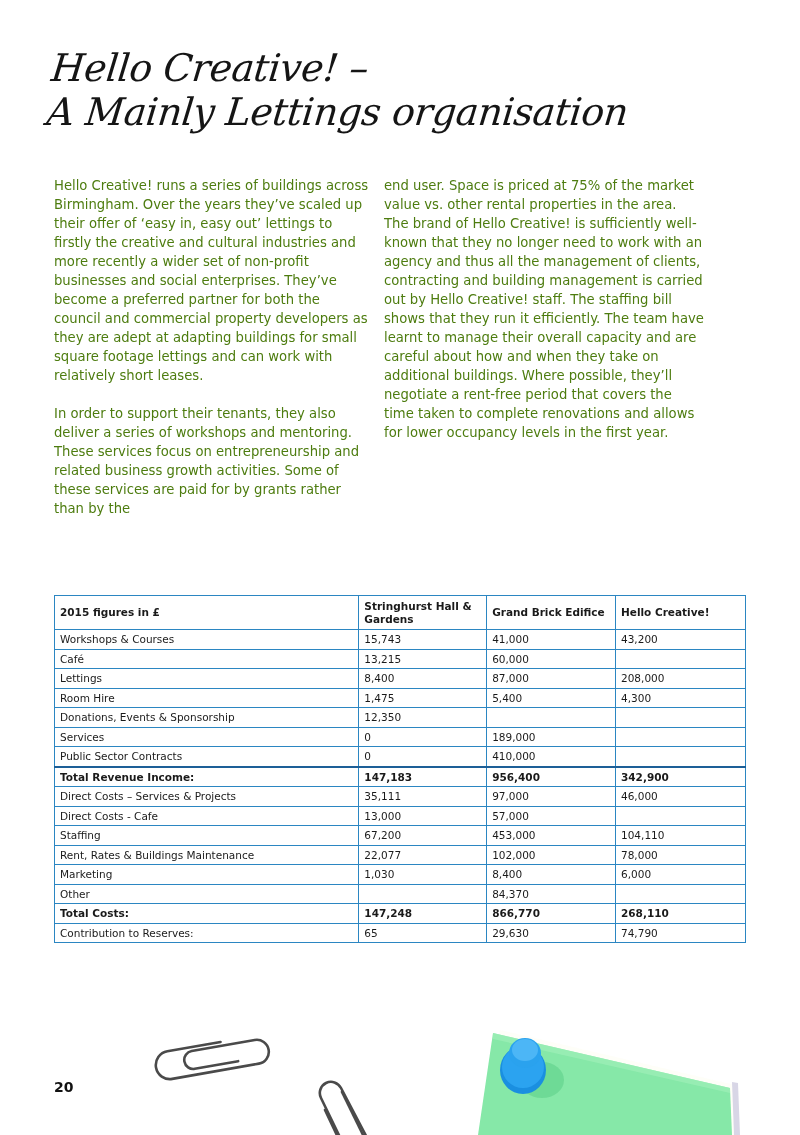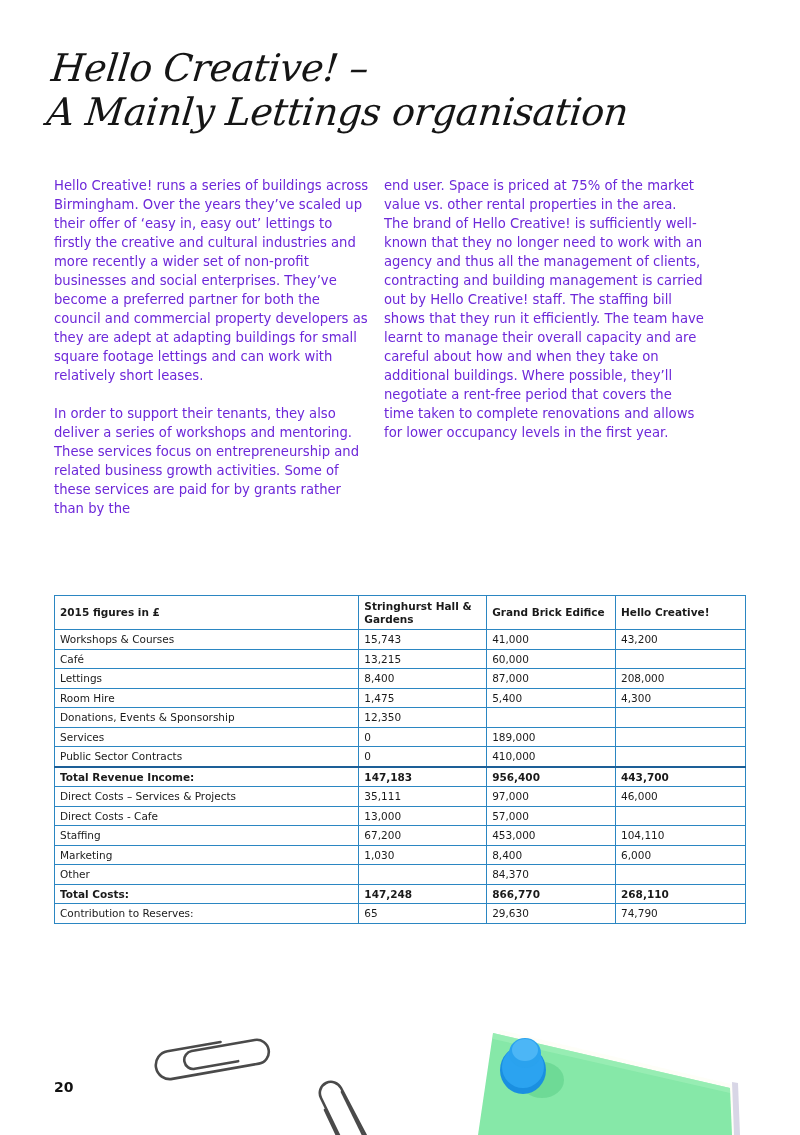--- a/index.html
+++ b/index.html
@@ -10,21 +10,21 @@
   .title {
     position: absolute; left: 54px; top: 46px; margin: 0;
     font-family: "DejaVu Serif", "Liberation Serif", serif;
     font-style: italic; font-weight: normal; font-size: 38px; line-height: 44px;
     letter-spacing: -0.5px; color: #151515;
     transform: skewX(-6deg); transform-origin: left top;
   }
   .title span { display: block; }
   .col {
     position: absolute; top: 176px; width: 315px;
-    font-size: 13.2px; line-height: 19px; color: #6d28d9;
+    font-size: 13.2px; line-height: 19px; color: #4d7c0f;
   }
   .col p { margin: 0 0 19px 0; }
   .col-left { left: 54px; }
   .col-right { left: 384px; width: 320px; }
 
   table.fin {
     position: absolute; left: 54px; top: 595px; width: 692px;
     border-collapse: collapse; font-size: 10.5px; color: #1a1a1a;
   }
   table.fin th, table.fin td {
@@ -116,39 +116,45 @@
     <tr>
         <td>Public Sector Contracts</td>
         <td>0</td>
         <td>410,000</td>
         <td></td>
       </tr>
     <tr class="bold thick-top">
         <td>Total Revenue Income:</td>
         <td>147,183</td>
         <td>956,400</td>
-        <td>443,700</td>
+        <td>342,900</td>
       </tr>
     <tr>
         <td>Direct Costs – Services &amp; Projects</td>
         <td>35,111</td>
         <td>97,000</td>
         <td>46,000</td>
       </tr>
     <tr>
         <td>Direct Costs - Cafe</td>
         <td>13,000</td>
         <td>57,000</td>
         <td></td>
       </tr>
     <tr>
         <td>Staffing</td>
         <td>67,200</td>
         <td>453,000</td>
         <td>104,110</td>
+      </tr>
+    <tr>
+        <td>Rent, Rates &amp; Buildings Maintenance</td>
+        <td>22,077</td>
+        <td>102,000</td>
+        <td>78,000</td>
       </tr>
     <tr>
         <td>Marketing</td>
         <td>1,030</td>
         <td>8,400</td>
         <td>6,000</td>
       </tr>
     <tr>
         <td>Other</td>
         <td></td>

